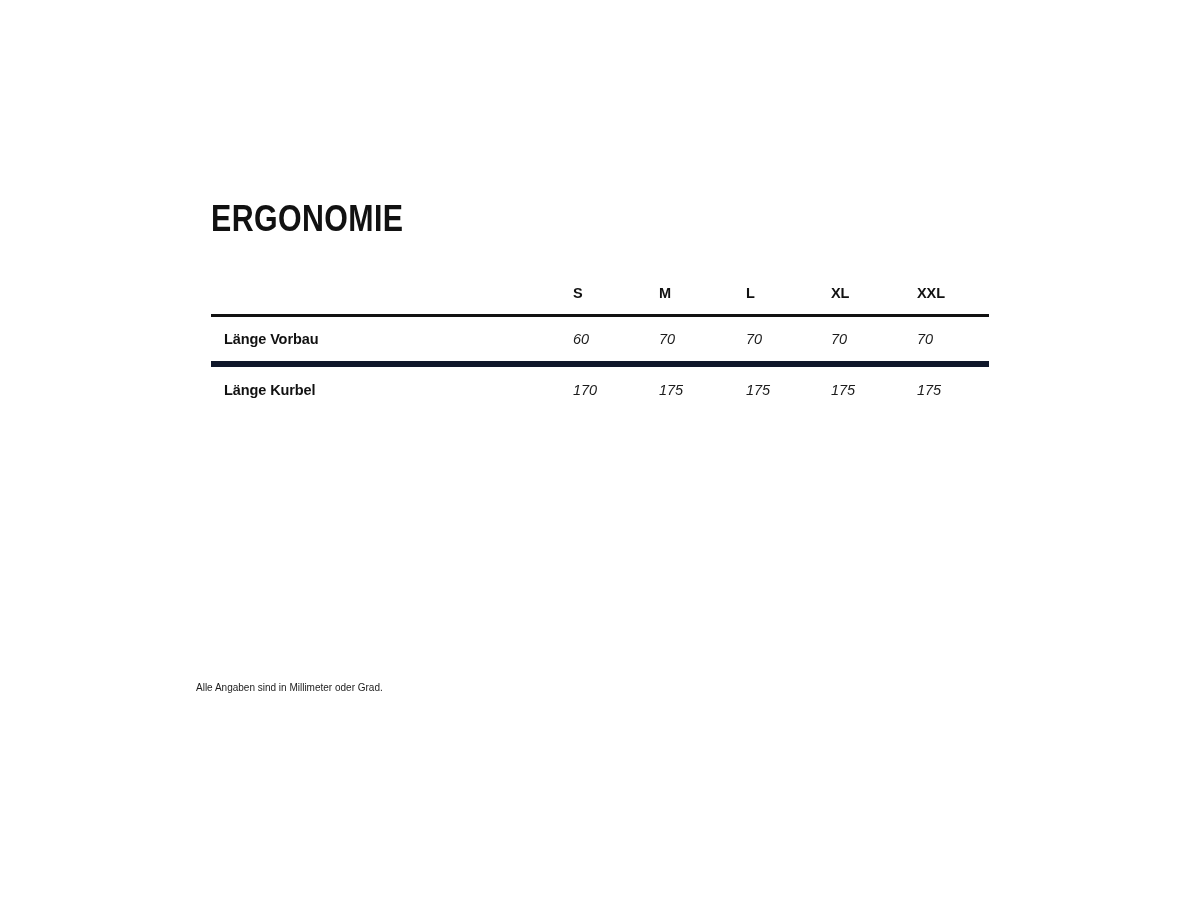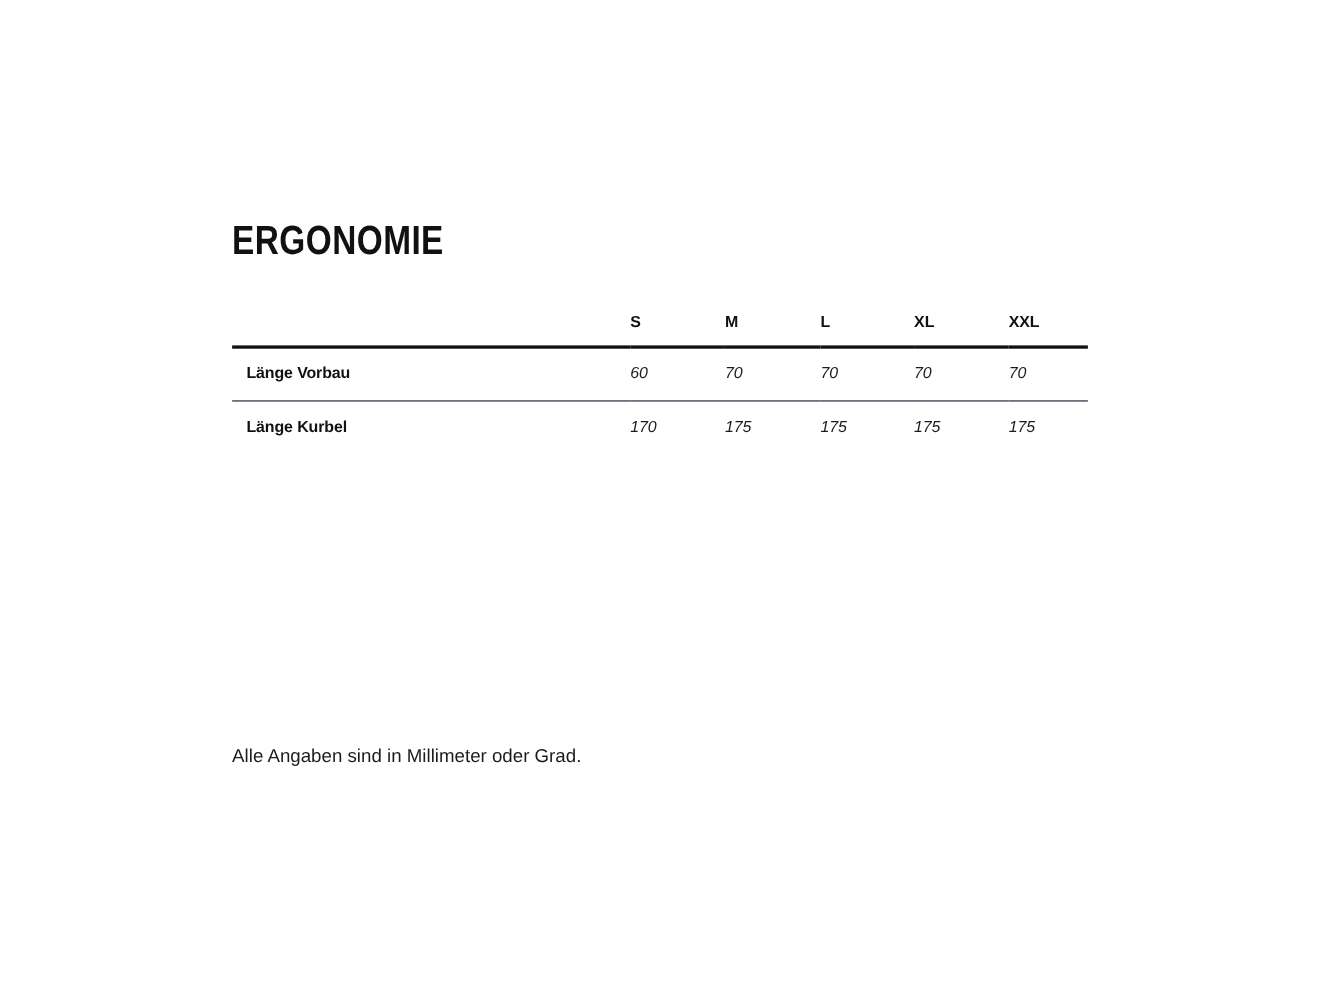--- a/index.html
+++ b/index.html
@@ -48,41 +48,41 @@
   .spec-table thead tr {
     height: 43px;
   }
   .spec-table thead th {
     border-bottom: 3px solid #111111;
     font-weight: 700;
     color: #111111;
   }
   .spec-table tbody tr {
     height: 49px;
-    border-bottom: 1px solid #0f172a;
+    border-bottom: 6px solid #0f172a;
   }
   .spec-table tbody tr:last-child {
     border-bottom: none;
   }
   .spec-table tbody th {
     font-weight: 700;
     padding-left: 13px;
     color: #111111;
   }
   .spec-table tbody td {
     font-weight: 400;
     color: #1c1c1c;
     font-style: italic;
   }
   .footnote {
     position: absolute;
-    left: 211px;
+    left: 196px;
     top: 680px;
     margin: 0;
-    font-size: 17px;
+    font-size: 10px;
     line-height: 15px;
     font-weight: 400;
     color: #1c1c1c;
   }
 </style>
 </head>
 <body>
 
 <h2 class="section-title">ERGONOMIE</h2>
 

